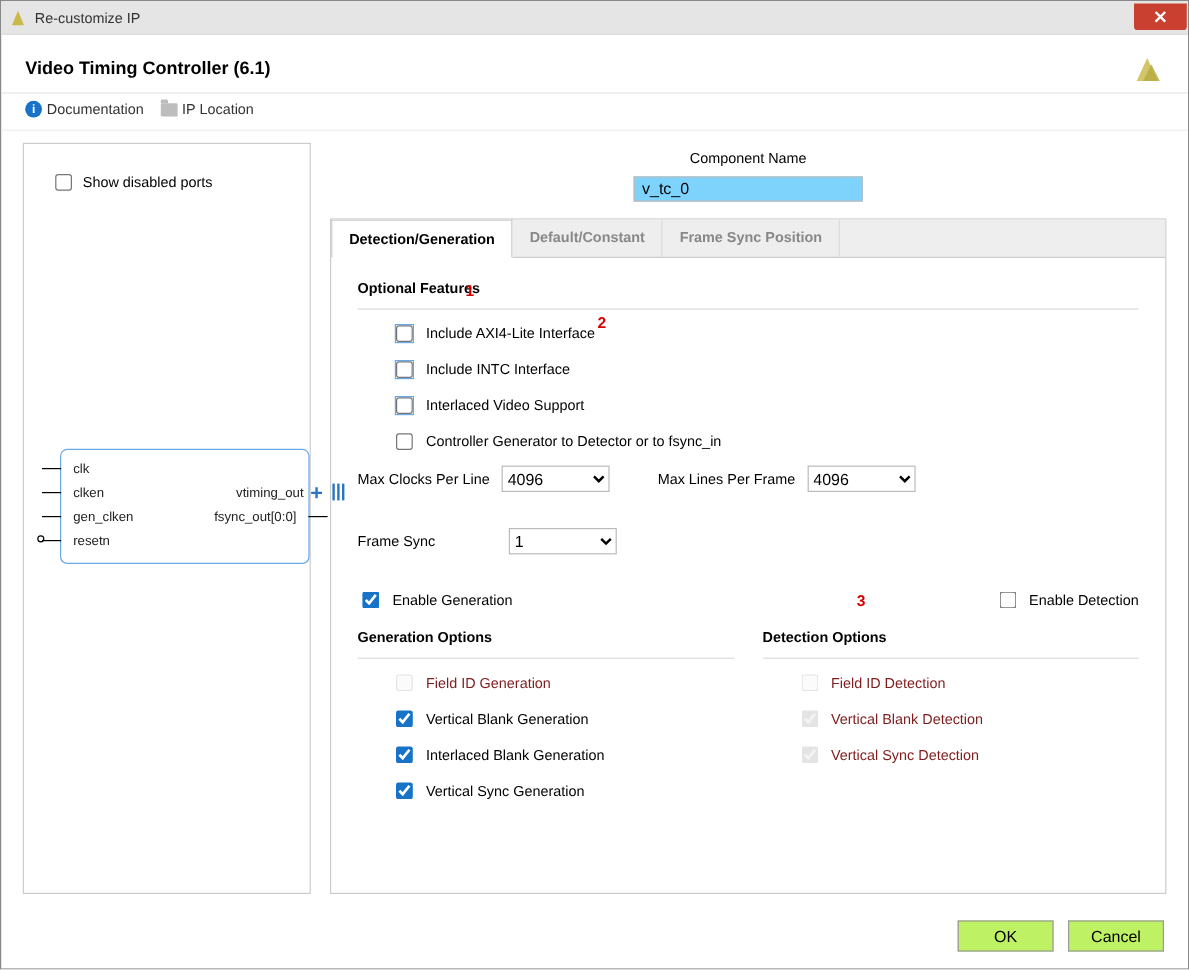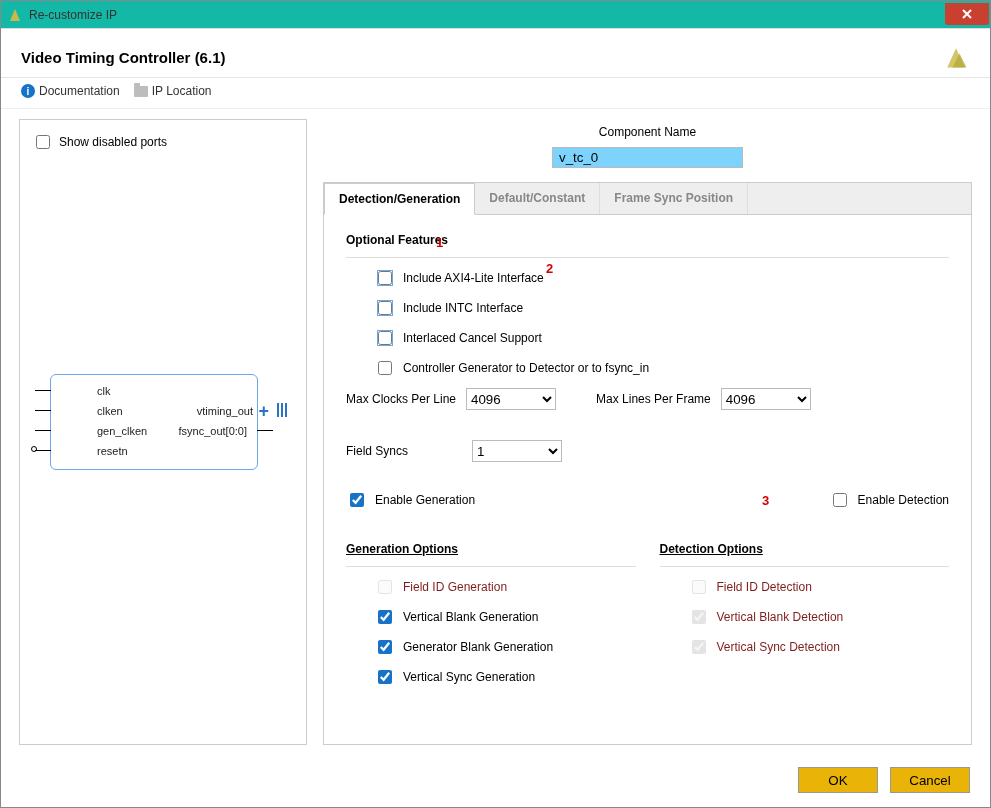--- a/index.html
+++ b/index.html
@@ -14,21 +14,21 @@
     width: 991px;
     height: 808px;
     border: 1px solid #888;
     background: #fff;
     position: relative;
     display: flex;
     flex-direction: column;
   }
   .titlebar {
     height: 28px;
-    background: #14b8a6;
+    background: #e5e5e5;
     display: flex;
     align-items: center;
     padding: 0 0 0 6px;
     border-bottom: 1px solid #ddd;
     position: relative;
   }
   .titlebar .app-icon { width: 16px; height:16px; margin-right:6px; }
   .titlebar .title { flex: 1; font-size: 12px; color: #333; }
   .titlebar .close-btn {
     width: 44px; height: 22px;
@@ -63,40 +63,40 @@
 
   .content {
     flex:1;
     padding: 10px 18px 12px 18px;
     display:flex;
     gap: 16px;
     border-top: 1px solid #eee;
   }
 
   .left-panel {
-    width: 288px;
+    width: 240px;
     border: 1px solid #ccc;
     background: #fff;
     position: relative;
-    padding: 12px;
+    padding: 22px;
   }
   .left-panel label.showports { display:flex; align-items:center; gap:6px;}
 
   .ip-diagram {
     position:absolute;
     top: 254px;
     left: 30px;
     width: 208px;
     height: 96px;
     border: 1px solid #6aa9e6;
     border-radius: 6px;
     background: #fff;
   }
   .ip-diagram .row{
-    position:absolute; font-size:11px; color:#222;margin-left:36px;
+    position:absolute; font-size:11px; color:#222;
   }
   .pin-line-left { position:absolute; width:16px; height:1px; background:#000; left:-16px;}
   .pin-line-right{ position:absolute; width:16px; height:1px; background:#000; right:-16px;}
   .bus-bars{position:absolute; right:-30px; top:30px; display:flex; gap:2px;}
   .bus-bars span{width:2px; height:14px; background:#2b74c4; display:inline-block;}
 
   .right-panel { flex:1; display:flex; flex-direction:column; }
   .comp-row{ display:flex; align-items:center; gap:8px; margin: 6px 0 14px 0; flex-direction: column;}
   .comp-row input[type=text]{ flex:1; height:22px; padding:2px 6px; border:1px solid #bbb; background:#7dd3fc;}
 
@@ -126,34 +126,34 @@
   .chk-row{ display:flex; align-items:center; gap:8px; margin: 10px 0 10px 0;}
   .indented{ margin-left: 28px;}
   .disabled-text{ color:#7f1d1d;}
 
   .param-block{ display:flex; flex-wrap:wrap; gap: 30px 40px; margin:10px 0 18px 0;}
   .param{ display:flex; align-items:center; gap:10px;}
   select.dd{ width:90px; height:22px; border:1px solid #bbb; background:#fff;}
 
   .two-col{ display:flex; gap: 24px; }
   .col{ flex:1;}
-  .col .section-title{ margin-top:22px;text-decoration:underline;}
+  .col .section-title{ margin-top:4px;}
   .col .chk-row{ margin-left:28px;}
 
   .annot{ position:absolute; color:#d40000; font-weight:bold; font-size:13px; pointer-events:none;}
 
   .footer{
     padding: 10px 20px 14px 20px;
     display:flex;
     justify-content:flex-end;
     gap:12px;
   }
   .footer button{
     width:80px; height:26px;
-    background:#eab308;
+    background:#bef264;
     border:1px solid #999;
     cursor:pointer;
   }
 
   input[type=checkbox]{ width:14px; height:14px; accent-color:#1673c7;}
   input[type=checkbox].blue-empty{ outline:1px solid #6aa9e6; }
   input[type=checkbox]:disabled{ opacity:0.6;}
 </style>
 </head>
 <body>
@@ -248,42 +248,42 @@
             <div class="chk-row indented">
               <input type="checkbox" class="blue-empty" style="">
               <span>Include AXI4-Lite Interface</span>
             </div>
             <div class="chk-row indented">
               <input type="checkbox" class="blue-empty" style="">
               <span>Include INTC Interface</span>
             </div>
             <div class="chk-row indented">
               <input type="checkbox" class="blue-empty" style="">
-              <span>Interlaced Cancel Support</span>
+              <span>Interlaced Video Support</span>
             </div>
             <div class="chk-row indented">
               <input type="checkbox" style="">
               <span>Controller Generator to Detector or to fsync_in</span>
             </div>
 
             <div class="param-block">
               <div class="param">
                 <span>Max Clocks Per Line</span>
                 <select class="dd">
                   <option>4096</option>
                 </select>
               </div>
               <div class="param">
                 <span>Max Lines Per Frame</span>
                 <select class="dd">
                   <option>4096</option>
                 </select>
               </div>
               <div class="param" style="width:100%;">
-                <span style="min-width:116px;">Field Syncs</span>
+                <span style="min-width:116px;">Frame Sync</span>
                 <select class="dd">
                   <option>1</option>
                 </select>
               </div>
             </div>
 
             <div class="two-col">
               <div class="col">
                 <div class="chk-row" style="margin-left:0;">
                   <input type="checkbox" checked="" style="">
@@ -305,21 +305,21 @@
                 <div class="chk-row">
                   <input type="checkbox" disabled="" style="">
                   <span class="disabled-text">Field ID Generation</span>
                 </div>
                 <div class="chk-row">
                   <input type="checkbox" checked="" style="">
                   <span>Vertical Blank Generation</span>
                 </div>
                 <div class="chk-row">
                   <input type="checkbox" checked="" style="">
-                  <span>Generator Blank Generation</span>
+                  <span>Interlaced Blank Generation</span>
                 </div>
                 <div class="chk-row">
                   <input type="checkbox" checked="" style="">
                   <span>Vertical Sync Generation</span>
                 </div>
               </div>
               <div class="col">
                 <div class="section-title">Detection Options</div>
                 <hr class="section-rule">
                 <div class="chk-row">

